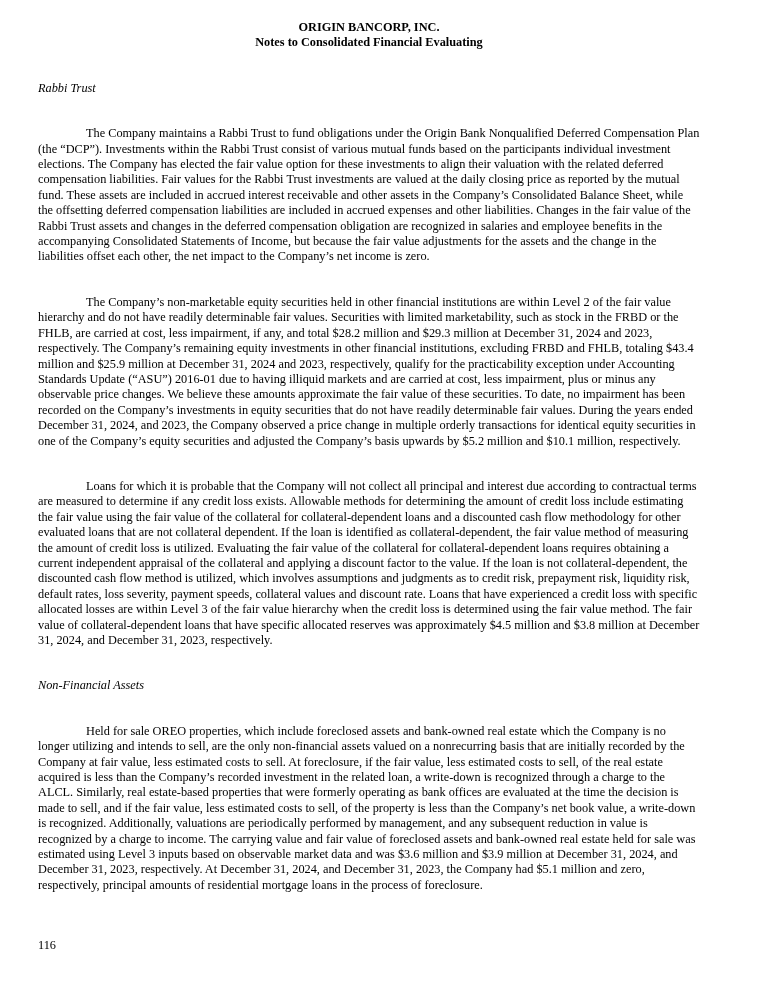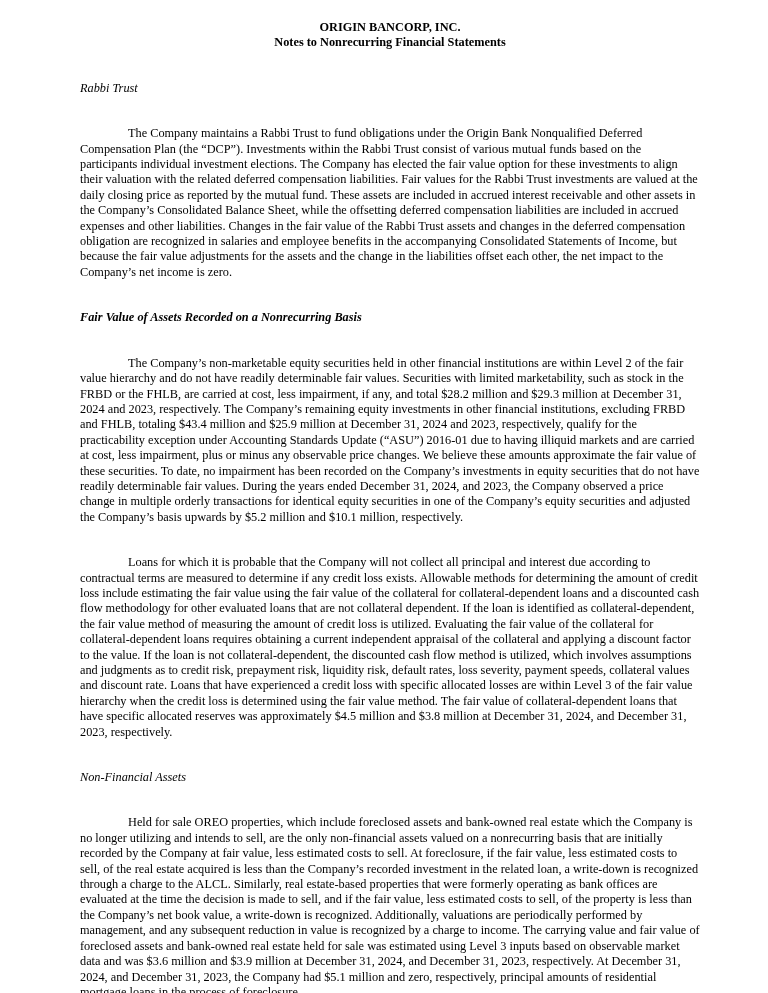--- a/index.html
+++ b/index.html
@@ -1,21 +1,21 @@
 <!DOCTYPE html>
 <html><head>
 <meta charset="utf-8">
 <style>
   html, body { margin: 0; padding: 0; background: #ffffff; }
   .page {
     position: relative;
     width: 768px;
     height: 993px;
     box-sizing: border-box;
-    padding: 20px 68px 40px 80px;
+    padding: 20px 68px 40px 38px;
     background: #ffffff;
     color: #000000;
     font-family: "Liberation Serif", "DejaVu Serif", serif;
     font-size: 12.3px;
     line-height: 15.4px;
     display: flex;
     flex-direction: column;
     overflow: hidden;
   }
   .doc-header { text-align: center; font-weight: bold; }
@@ -28,28 +28,27 @@
   .run-italic { }
   .page-footer { margin-top: auto; text-align: left; }
 </style>
 </head>
 <body>
 
 <div class="page">
 
   <div class="doc-header">
     <div class="doc-title">ORIGIN BANCORP, INC.</div>
-    <div class="doc-subtitle">Notes to Nonrecurring Financial Statements</div>
+    <div class="doc-subtitle">Notes to Consolidated Financial Evaluating</div>
   </div>
 
   <div class="block h-italic"><span>Rabbi Trust</span></div>
 
   <p class="block para"><span>The Company maintains a Rabbi Trust to fund obligations under the Origin Bank Nonqualified Deferred Compensation Plan (the “DCP”). Investments within the Rabbi Trust consist of various mutual funds based on the participants individual investment elections. The Company has elected the fair value option for these investments to align their valuation with the related deferred compensation liabilities. Fair values for the Rabbi Trust investments are valued at the daily closing price as reported by the mutual fund. These assets are included in accrued interest receivable and other assets in the Company’s </span><span class="run-italic">Consolidated Balance Sheet</span><span>, while the offsetting deferred compensation liabilities are included in accrued expenses and other liabilities. Changes in the fair value of the Rabbi Trust assets and changes in the deferred compensation obligation are recognized in salaries and employee benefits in the accompanying </span><span class="run-italic">Consolidated Statements of Income</span><span>, but because the fair value adjustments for the assets and the change in the liabilities offset each other, the net impact to the Company’s net income is zero.</span></p>
 
-  <div class="block h-bold-italic"><span>Fair Value of Assets Recorded on a Nonrecurring Basis</span></div>
 
 
   <p class="block para"><span>The Company’s non-marketable equity securities held in other financial institutions are within Level 2 of the fair value hierarchy and do not have readily determinable fair values. Securities with limited marketability, such as stock in the FRBD or the FHLB, are carried at cost, less impairment, if any, and total $28.2 million and $29.3 million at December 31, 2024 and 2023, respectively. The Company’s remaining equity investments in other financial institutions, excluding FRBD and FHLB, totaling $43.4 million and $25.9 million at December 31, 2024 and 2023, respectively, qualify for the practicability exception under Accounting Standards Update (“ASU”) 2016-01 due to having illiquid markets and are carried at cost, less impairment, plus or minus any observable price changes. We believe these amounts approximate the fair value of these securities. To date, no impairment has been recorded on the Company’s investments in equity securities that do not have readily determinable fair values. During the years ended December 31, 2024, and 2023, the Company observed a price change in multiple orderly transactions for identical equity securities in one of the Company’s equity securities and adjusted the Company’s basis upwards by $5.2 million and $10.1 million, respectively.</span></p>
 
 
   <p class="block para"><span>Loans for which it is probable that the Company will not collect all principal and interest due according to contractual terms are measured to determine if any credit loss exists. Allowable methods for determining the amount of credit loss include estimating the fair value using the fair value of the collateral for collateral-dependent loans and a discounted cash flow methodology for other evaluated loans that are not collateral dependent. If the loan is identified as collateral-dependent, the fair value method of measuring the amount of credit loss is utilized. Evaluating the fair value of the collateral for collateral-dependent loans requires obtaining a current independent appraisal of the collateral and applying a discount factor to the value. If the loan is not collateral-dependent, the discounted cash flow method is utilized, which involves assumptions and judgments as to credit risk, prepayment risk, liquidity risk, default rates, loss severity, payment speeds, collateral values and discount rate. Loans that have experienced a credit loss with specific allocated losses are within Level 3 of the fair value hierarchy when the credit loss is determined using the fair value method. The fair value of collateral-dependent loans that have specific allocated reserves was approximately $4.5 million and $3.8 million at December 31, 2024, and December 31, 2023, respectively.</span></p>
 
   <div class="block h-italic"><span>Non-Financial Assets</span></div>
 
   <p class="block para"><span>Held for sale OREO properties, which include foreclosed assets and bank-owned real estate which the Company is no longer utilizing and intends to sell, are the only non-financial assets valued on a nonrecurring basis that are initially recorded by the Company at fair value, less estimated costs to sell. At foreclosure, if the fair value, less estimated costs to sell, of the real estate acquired is less than the Company’s recorded investment in the related loan, a write-down is recognized through a charge to the ALCL. Similarly, real estate-based properties that were formerly operating as bank offices are evaluated at the time the decision is made to sell, and if the fair value, less estimated costs to sell, of the property is less than the Company’s net book value, a write-down is recognized. Additionally, valuations are periodically performed by management, and any subsequent reduction in value is recognized by a charge to income. The carrying value and fair value of foreclosed assets and bank-owned real estate held for sale was estimated using Level 3 inputs based on observable market data and was $3.6 million and $3.9 million at December 31, 2024, and December 31, 2023, respectively. At December 31, 2024, and December 31, 2023, the Company had $5.1 million and zero, respectively, principal amounts of residential mortgage loans in the process of foreclosure.</span></p>

